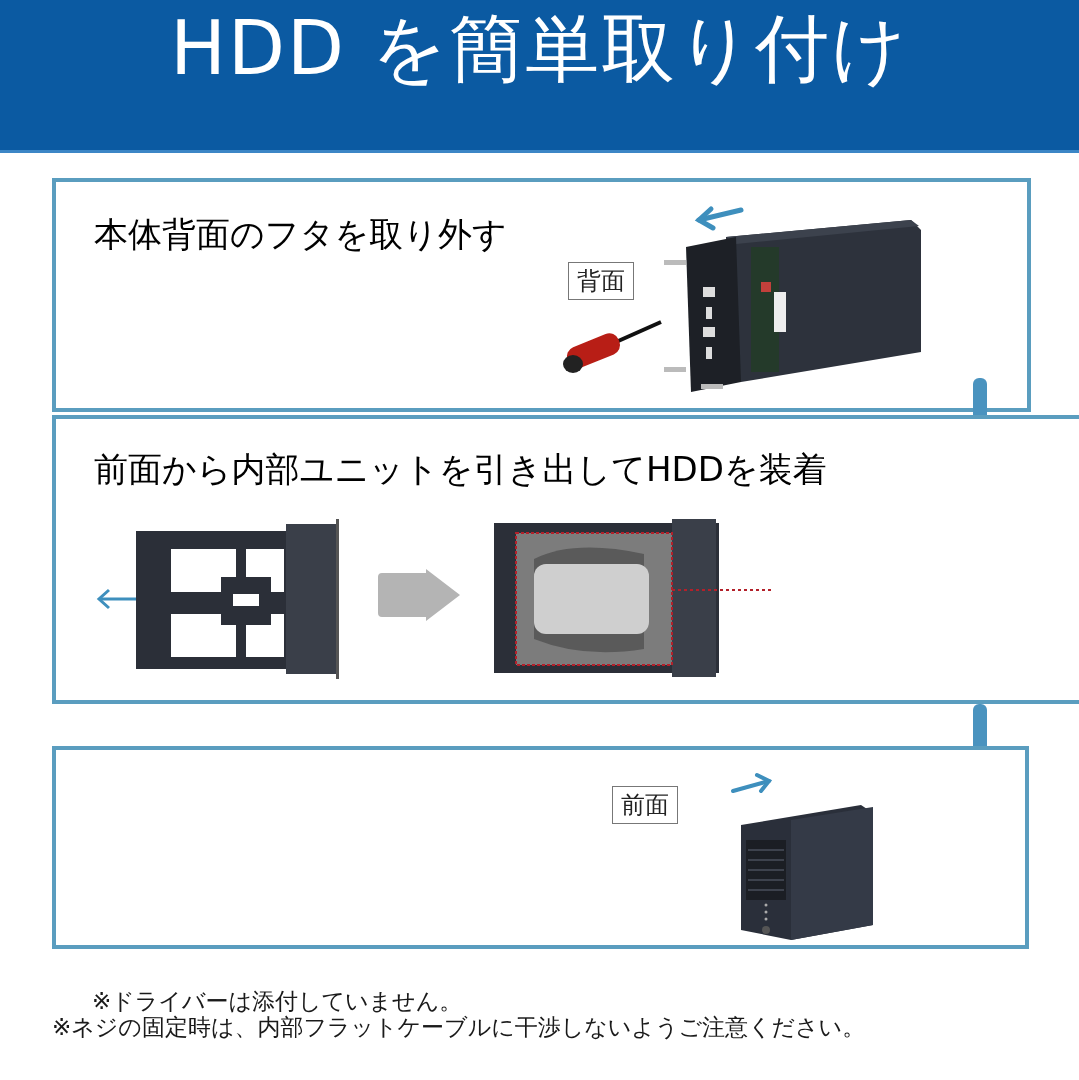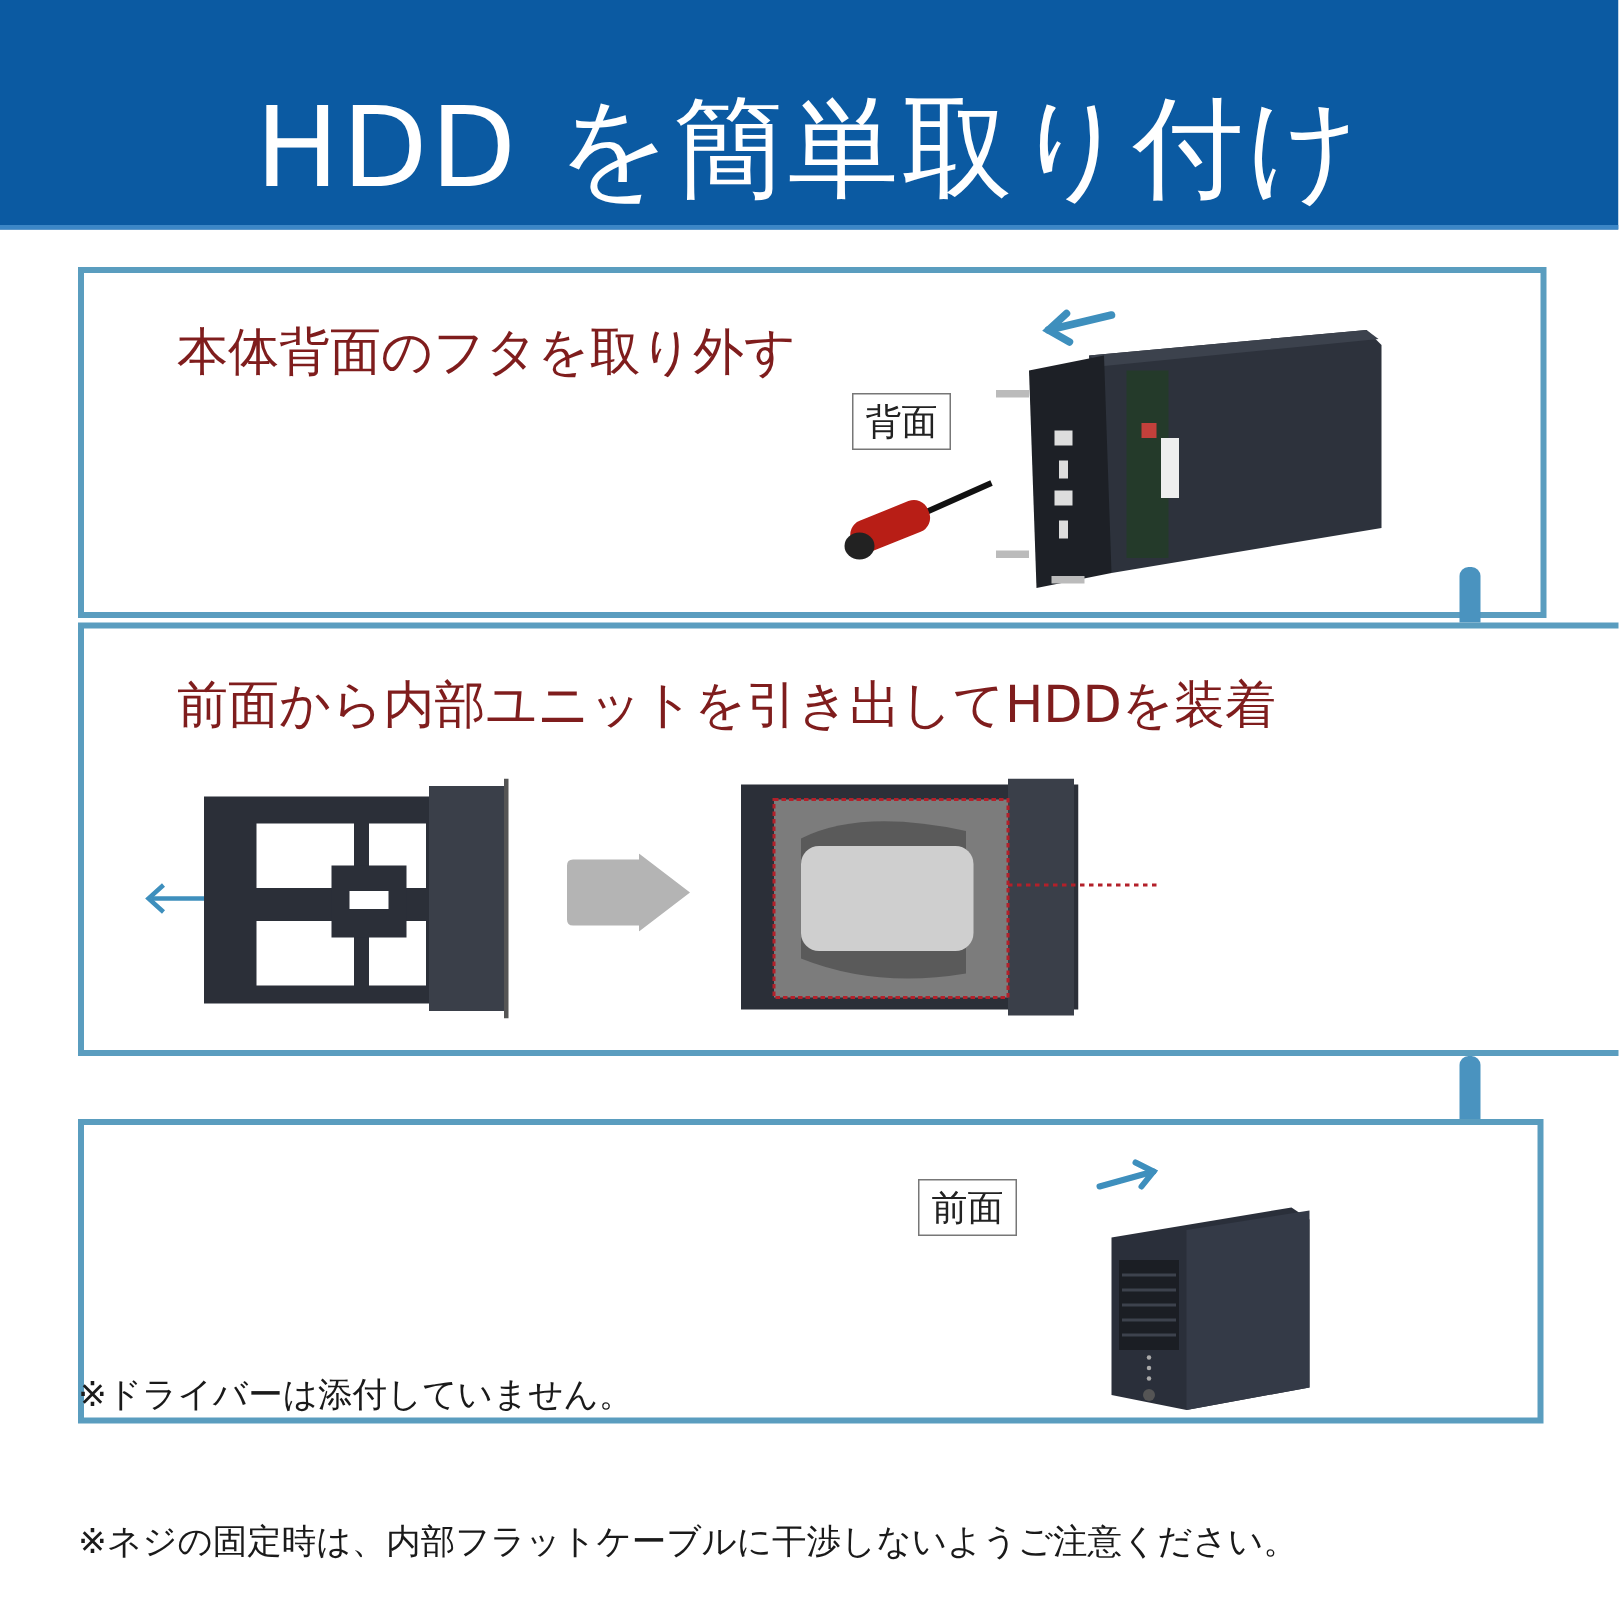--- a/index.html
+++ b/index.html
@@ -1,25 +1,25 @@
 <!DOCTYPE html>
 <html><head>
 <meta charset="utf-8">
 <style>
   html,body{margin:0;padding:0;}
   body{width:1079px;height:1080px;background:#ffffff;position:relative;overflow:hidden;
        font-family:"DejaVu Sans","Liberation Sans",sans-serif;color:#1a1a1a;}
   .header{position:absolute;left:0;top:0;width:1079px;height:150px;background:#0b5aa2;
-          border-bottom:3px solid #3c86c6;display:flex;align-items:flex-end;justify-content:center;}
+          border-bottom:3px solid #3c86c6;display:flex;align-items:flex-start;justify-content:center;}
   .header h1{margin:0;color:#fff;font-size:74px;font-weight:normal;letter-spacing:2px;}
   .box{position:absolute;border:4px solid #5a9dbf;background:#fff;box-sizing:border-box;}
   .box1{left:52px;top:178px;width:979px;height:234px;}
   .box2{left:52px;top:415px;width:1062px;height:289px;}
   .box3{left:52px;top:746px;width:977px;height:203px;}
-  .step-title{position:absolute;font-size:34px;color:#7f1d1d;white-space:nowrap;margin-left:24px;}
+  .step-title{position:absolute;font-size:34px;color:#000000;white-space:nowrap;}
   .tag{position:absolute;border:1.5px solid #777;font-size:24px;padding:2px 8px;background:#fff;color:#222;}
   .flow-arrow{position:absolute;width:46px;}
   .note{position:absolute;left:52px;font-size:23px;color:#1a1a1a;white-space:nowrap;}
   .callout{position:absolute;font-size:24px;color:#1a1a1a;white-space:nowrap;}
 </style>
 </head>
 <body>
 
 <div class="header">
   <h1>HDD を簡単取り付け</h1>
@@ -122,14 +122,14 @@
         <line x1="27" y1="115" x2="63" y2="115"></line>
       <line x1="27" y1="125" x2="63" y2="125"></line>
     </g>
     <circle cx="45" cy="140" r="1.5" fill="#aaa"></circle>
       <circle cx="45" cy="147" r="1.5" fill="#aaa"></circle>
       <circle cx="45" cy="154" r="1.5" fill="#aaa"></circle>
     <circle cx="45" cy="165" r="4" fill="#555"></circle>
   </svg>
 </div>
 
-<div class="note" style="top:914px;">※ドライバーは添付していません。</div>
+<div class="note" style="top:986px;margin-left:40px;">※ドライバーは添付していません。</div>
 <div class="note" style="top:1012px;">※ネジの固定時は、内部フラットケーブルに干渉しないようご注意ください。</div>
 
 </body></html>

